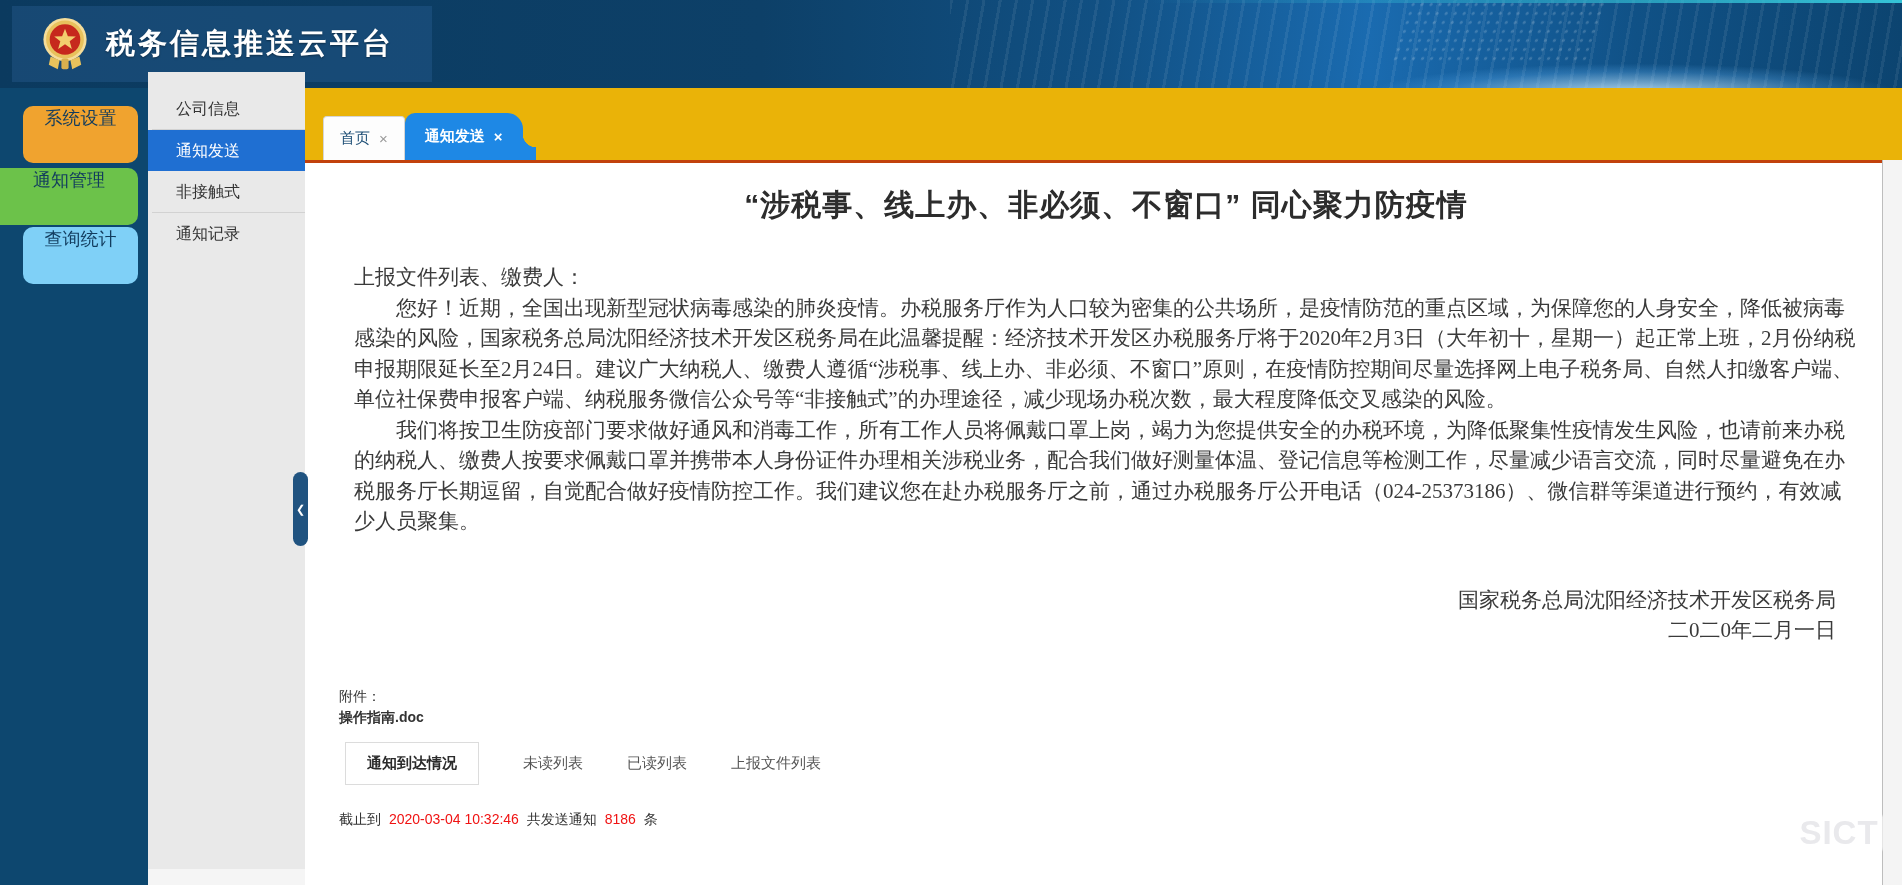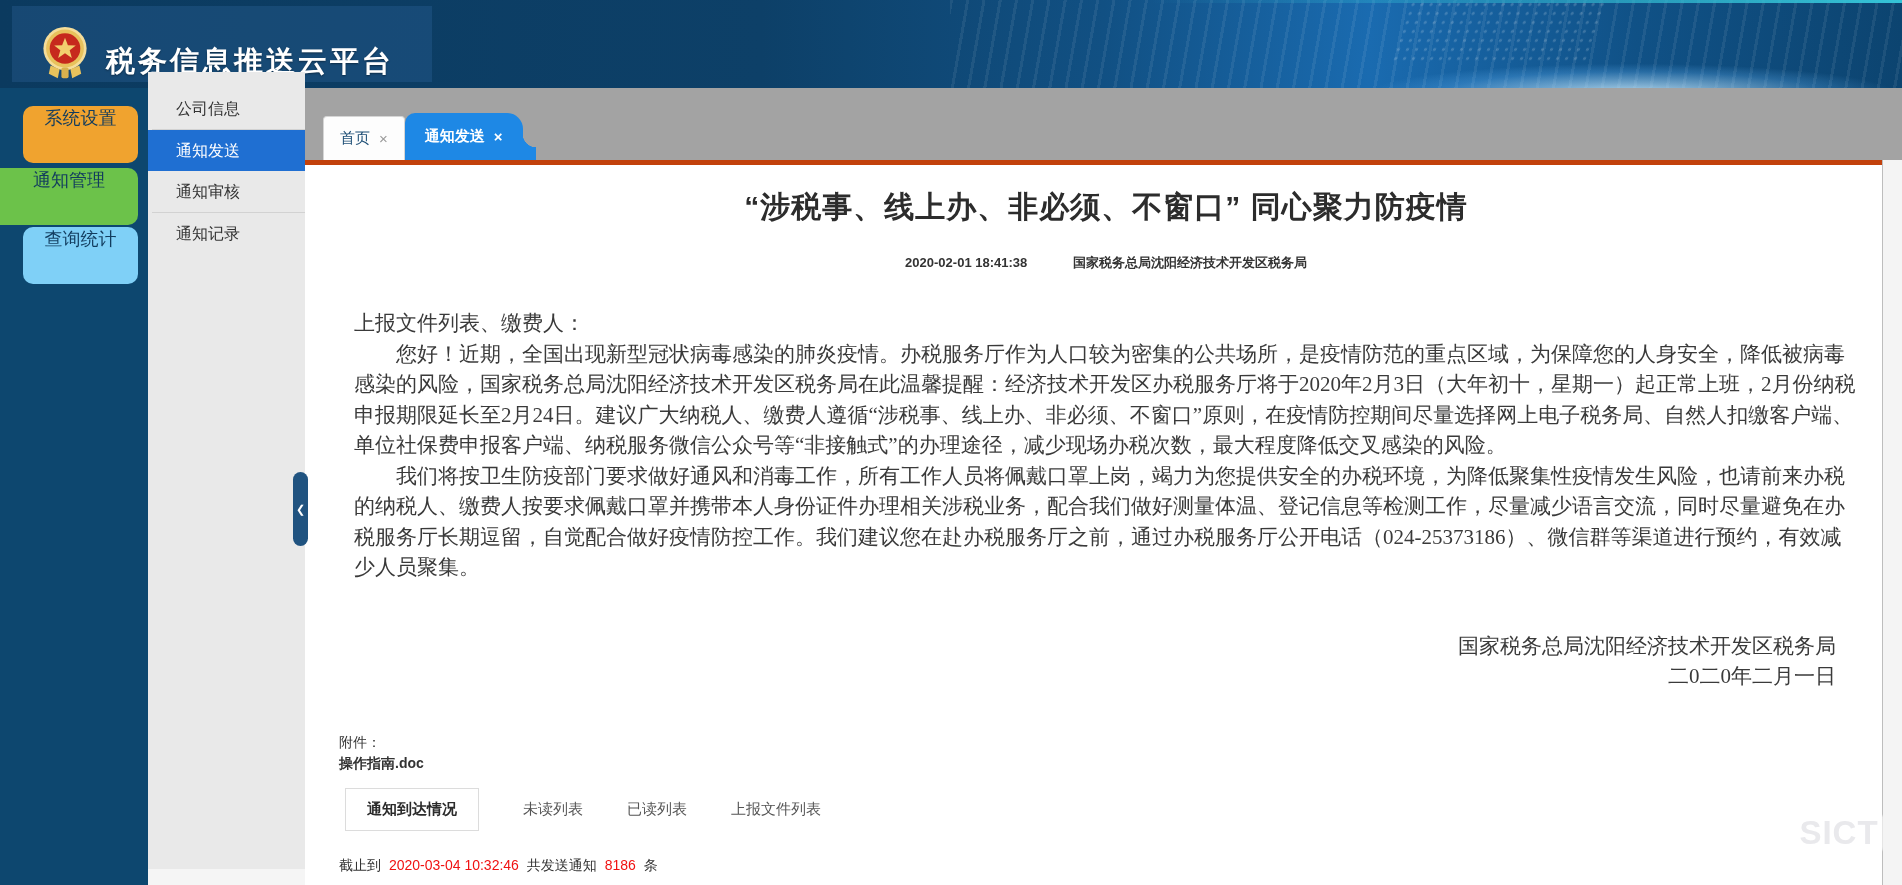--- a/index.html
+++ b/index.html
@@ -12,53 +12,53 @@
     overflow:hidden;}
   .topbar .rays{position:absolute;left:950px;top:0;width:952px;height:88px;
     background:repeating-linear-gradient(100deg,rgba(255,255,255,.07) 0 3px,transparent 3px 16px);}
   .topbar .glow{position:absolute;left:1280px;top:40px;width:640px;height:90px;
     background:radial-gradient(ellipse 55% 45% at 55% 60%,rgba(210,240,255,.85),rgba(110,190,255,.25) 55%,transparent 75%);}
   .topbar .dots{position:absolute;left:1400px;top:0;width:200px;height:62px;opacity:.5;
     background:radial-gradient(rgba(255,255,255,.35) 1.3px,transparent 1.8px);background-size:9px 9px;
     transform:skewX(-18deg);}
   .topbar .edge{position:absolute;left:1150px;top:0;width:752px;height:3px;background:linear-gradient(90deg,transparent,#35c4d8);}
   .brand{position:absolute;left:12px;top:6px;width:420px;height:76px;background:rgba(45,100,155,.35);
-    display:flex;align-items:flex-end;}
+    display:flex;align-items:center;}
   .emblem{width:54px;height:58px;margin-left:26px;flex:0 0 auto;}
   .brand-title{margin-left:14px;font-size:29px;font-weight:bold;color:#fff;letter-spacing:3px;
     text-shadow:0 1px 2px rgba(0,0,0,.4);white-space:nowrap;}
 
   
   .nav-primary{position:absolute;left:0;top:88px;width:148px;height:797px;background:#0d476f;}
   .pbtn{position:absolute;height:57px;display:flex;align-items:flex-start;justify-content:center;
     font-size:18px;color:#123c5e;cursor:pointer;}
   .pbtn-sys{left:23px;top:18px;width:115px;background:#f0a32f;border-radius:10px;}
   .pbtn-notice{left:0;top:80px;width:138px;background:#6cc24a;border-radius:0 10px 10px 0;font-family:Liberation Serif, serif;}
   .pbtn-query{left:23px;top:139px;width:115px;background:#7fd0f7;border-radius:10px;}
 
   
   .nav-secondary{position:absolute;left:148px;top:72px;width:157px;height:797px;background:#e9e9e9;padding-top:16px;box-sizing:border-box;}
   .sitem{height:41px;line-height:41px;padding-left:24px;font-size:16px;color:#333;cursor:pointer;
     border-bottom:1px solid #d2d2d2;margin:0 0 0 4px;}
   .sitem:last-child{border-bottom:none;}
   .sitem--active{background:#1f6fd2;color:#fff;margin-left:0;padding-left:28px;border-bottom:none;}
 
   
-  .main{position:absolute;left:305px;top:88px;width:1597px;height:797px;background:#a3a3a3;}
+  .main{position:absolute;left:305px;top:88px;width:1597px;height:797px;background:#eab308;}
   .tabrow{position:absolute;left:0;top:0;width:100%;height:72px;display:flex;align-items:flex-end;padding-left:18px;box-sizing:border-box;}
   .tab{position:relative;height:44px;display:flex;align-items:center;padding:0 16px;font-size:15px;cursor:pointer;box-sizing:border-box;}
   .tab--plain{background:#fdfdfd;border:1px solid #d5d5d5;border-bottom:none;border-radius:4px 4px 0 0;color:#1d4e75;}
   .tab--active{background:#1e88e5;color:#fff;font-weight:bold;border-radius:10px 16px 0 0;height:47px;padding:0 20px;}
   .tab--active::after{content:"";position:absolute;right:-13px;bottom:0;width:14px;height:26px;
     background:radial-gradient(circle at 100% 0%,transparent 13px,#1e88e5 13.5px);}
   .tab .x{margin-left:9px;font-size:15px;line-height:1;}
   .tab--plain .x{color:#9a9a9a;}
   .tab--active .x{color:#fff;}
 
-  .panel{position:absolute;left:0;top:72px;right:19px;bottom:0;background:#fff;border-top:5px solid #c2410c;box-sizing:border-box;
+  .panel{position:absolute;left:0;top:72px;right:19px;bottom:0;background:#fff;border-top:3px solid #c2410c;box-sizing:border-box;
     padding:0 10px 0 34px;}
   .scroll-gutter{position:absolute;right:0;top:72px;bottom:0;width:19px;background:#f4f4f4;border-left:1px solid #bdbdbd;}
 
   .doc-title{margin-top:22px;text-align:center;font-size:30px;color:#2c2c2c;letter-spacing:1px;}
   .doc-meta{margin-top:26px;text-align:center;font-size:13px;font-weight:bold;color:#333;}
   .doc-meta .pub{margin-left:42px;}
 
   .letter{margin:36px 15px 0 15px;font-family:"Liberation Serif","DejaVu Serif",serif;
     font-size:21px;line-height:30.5px;color:#3a3a3a;}
   .letter p{margin:0;text-indent:2em;}
@@ -118,42 +118,38 @@
       <span>通知管理</span>
     </div>
     <div class="pbtn pbtn-query">
       <span>查询统计</span>
     </div>
   </nav>
 
   <aside class="nav-secondary">
     <div class="sitem"><span>公司信息</span></div>
     <div class="sitem sitem--active"><span>通知发送</span></div>
-    <div class="sitem"><span>通知审核</span></div>
+    <div class="sitem"><span>非接触式</span></div>
     <div class="sitem"><span>通知记录</span></div>
   </aside>
 
   <section class="main">
     <div class="tabrow">
       <div class="tab tab--plain">
         <span>首页</span>
         <span class="x">×</span>
       </div>
       <div class="tab tab--active">
         <span>通知发送</span>
         <span class="x">×</span>
       </div>
     </div>
 
     <div class="panel">
       <h1 class="doc-title">“涉税事、线上办、非必须、不窗口” 同心聚力防疫情</h1>
-      <div class="doc-meta">
-        <span class="time">2020-02-01 18:41:38</span>
-        <span class="pub">国家税务总局沈阳经济技术开发区税务局</span>
-      </div>
 
       <div class="letter">
         <p class="salute">上报文件列表、缴费人：</p>
         <p>您好！近期，全国出现新型冠状病毒感染的肺炎疫情。办税服务厅作为人口较为密集的公共场所，是疫情防范的重点区域，为保障您的人身安全，降低被病毒感染的风险，国家税务总局沈阳经济技术开发区税务局在此温馨提醒：经济技术开发区办税服务厅将于2020年2月3日（大年初十，星期一）起正常上班，2月份纳税申报期限延长至2月24日。建议广大纳税人、缴费人遵循“涉税事、线上办、非必须、不窗口”原则，在疫情防控期间尽量选择网上电子税务局、自然人扣缴客户端、单位社保费申报客户端、纳税服务微信公众号等“非接触式”的办理途径，减少现场办税次数，最大程度降低交叉感染的风险。</p>
         <p>我们将按卫生防疫部门要求做好通风和消毒工作，所有工作人员将佩戴口罩上岗，竭力为您提供安全的办税环境，为降低聚集性疫情发生风险，也请前来办税的纳税人、缴费人按要求佩戴口罩并携带本人身份证件办理相关涉税业务，配合我们做好测量体温、登记信息等检测工作，尽量减少语言交流，同时尽量避免在办税服务厅长期逗留，自觉配合做好疫情防控工作。我们建议您在赴办税服务厅之前，通过办税服务厅公开电话（024-25373186）、微信群等渠道进行预约，有效减少人员聚集。</p>
         <div class="sig">
           <div>国家税务总局沈阳经济技术开发区税务局</div>
           <div>二0二0年二月一日</div>
         </div>
       </div>

